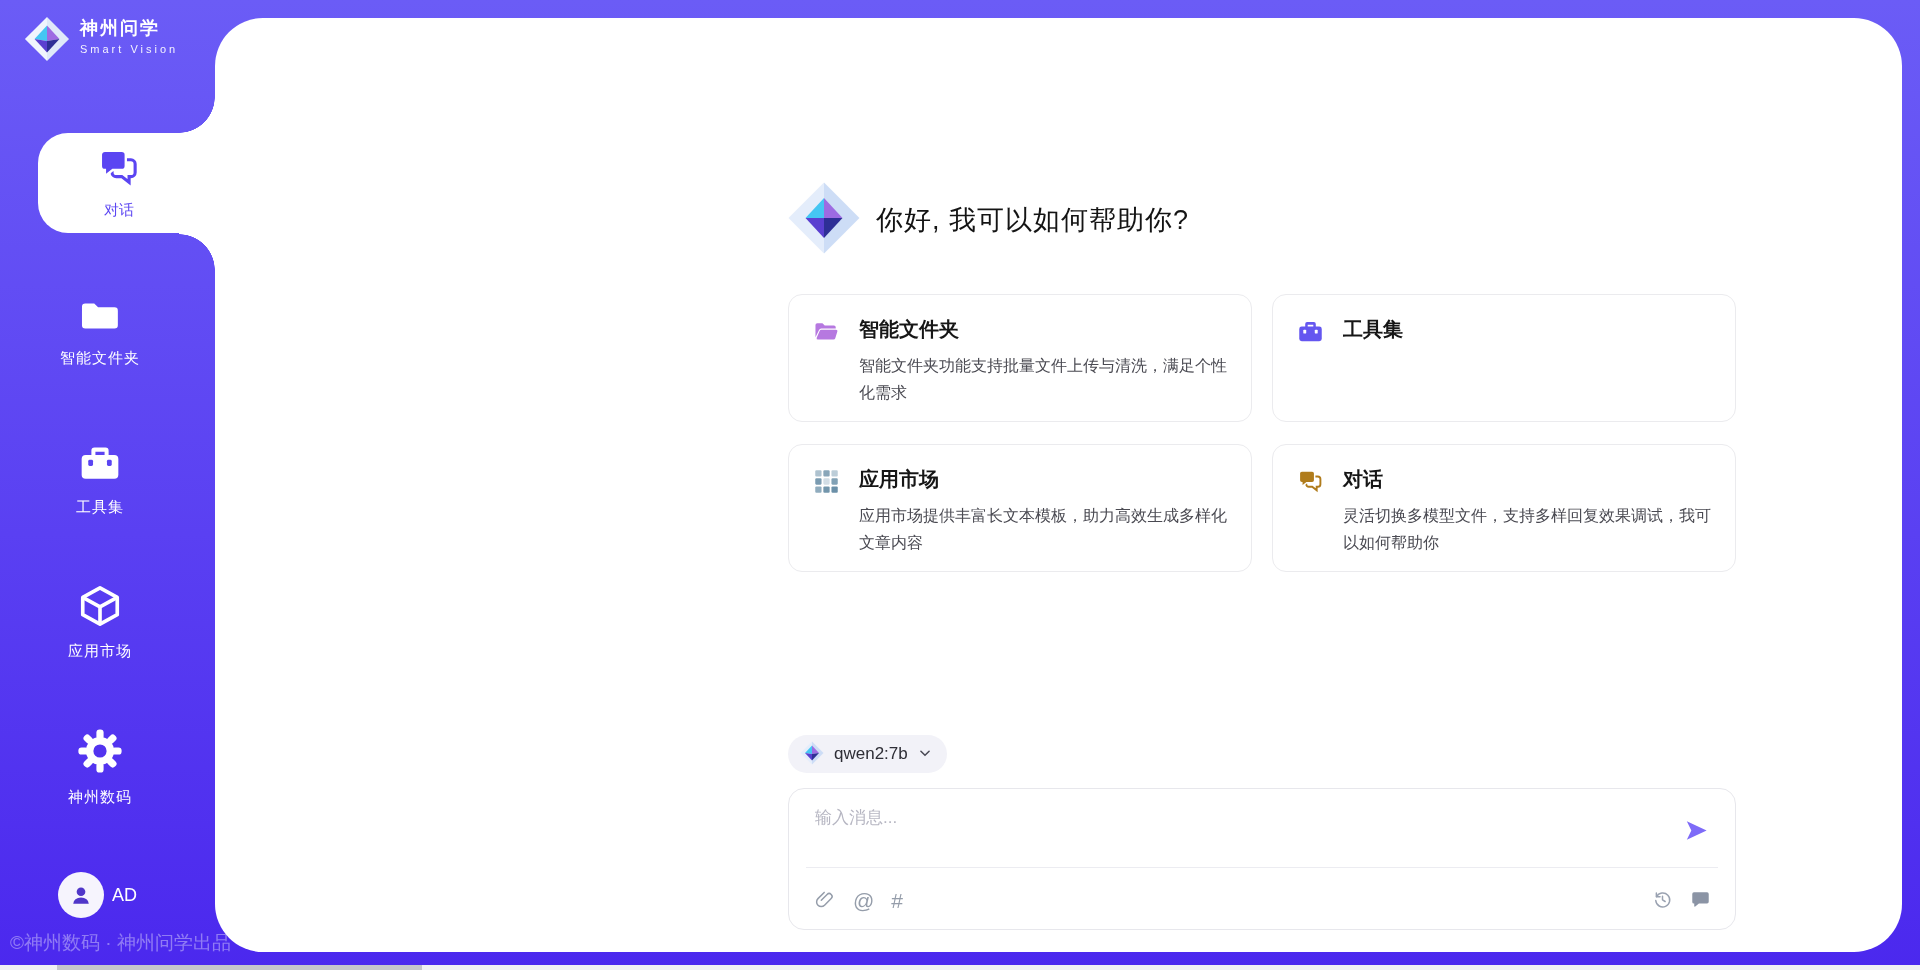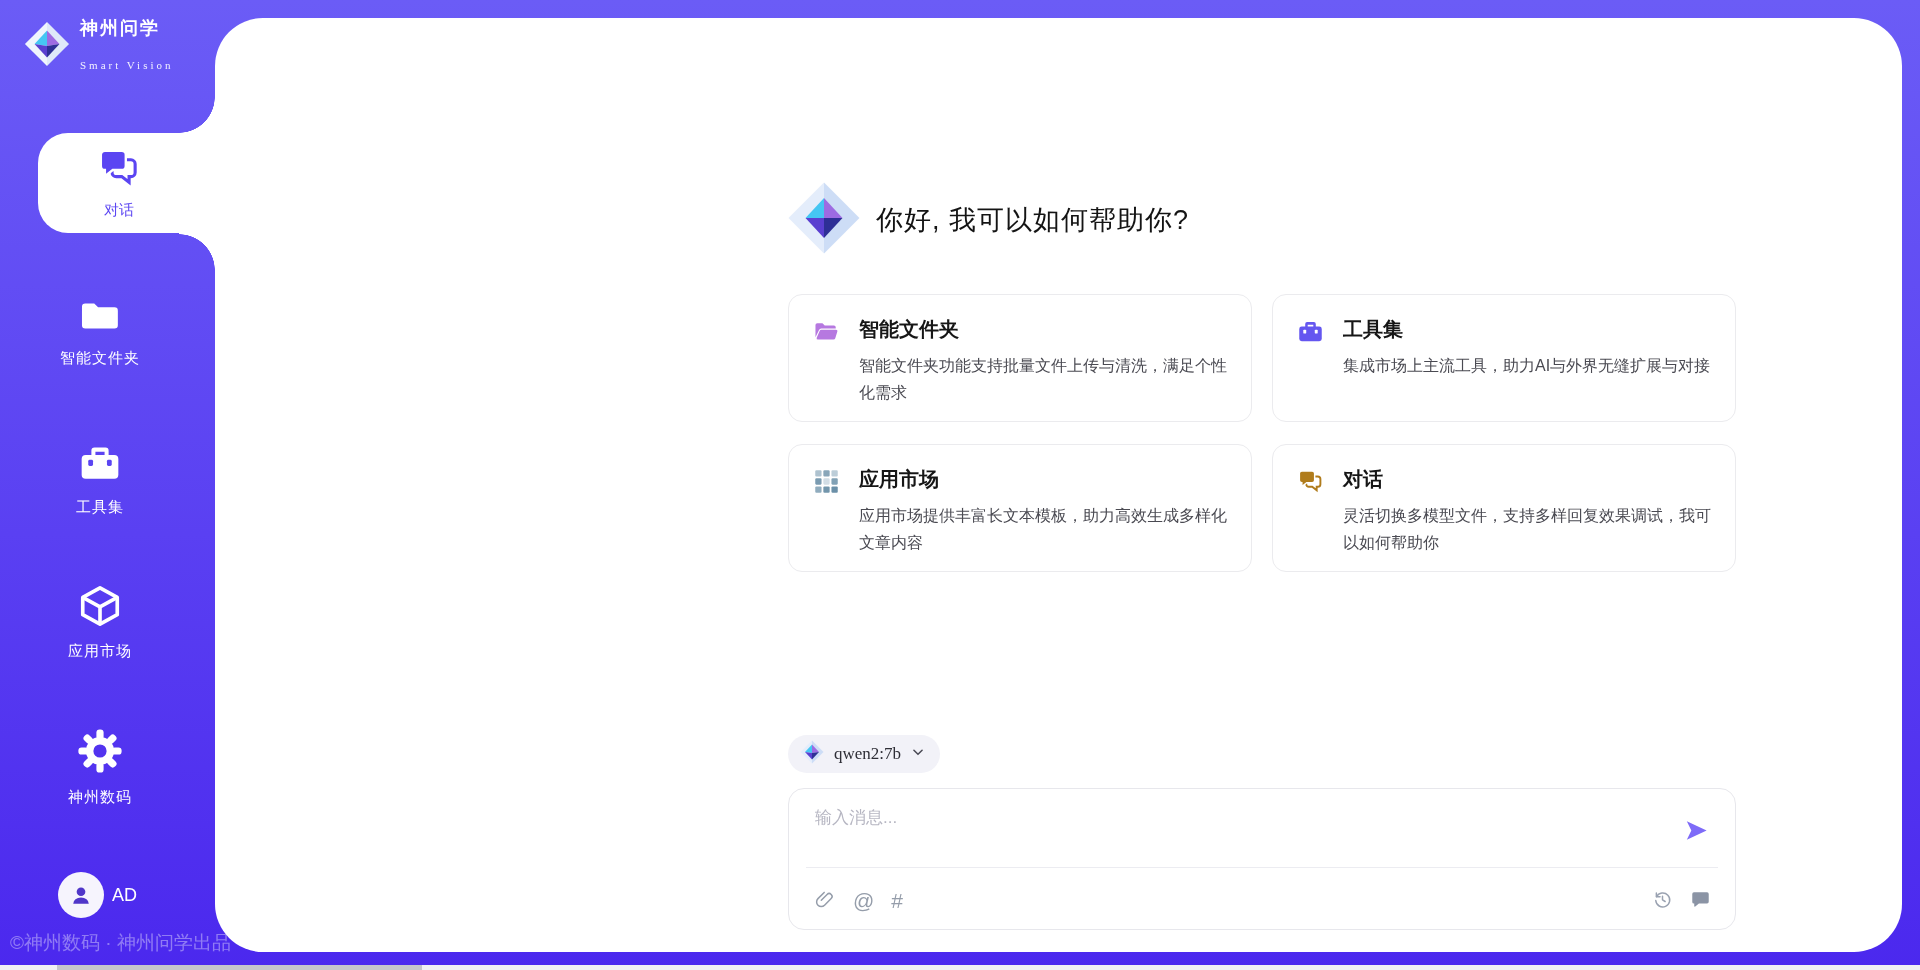--- a/index.html
+++ b/index.html
@@ -12,23 +12,23 @@
 
   
   .main-panel{
     position:absolute; left:215px; top:18px; width:1687px; height:934px;
     background:#ffffff; border-radius:48px;
   }
 
   
   .sidebar{ position:absolute; left:0; top:0; width:215px; height:100%; }
 
-  .logo-block{ position:absolute; left:24px; top:16px; display:flex; align-items:flex-end; gap:10px;font-family:Liberation Serif, serif; }
+  .logo-block{ position:absolute; left:24px; top:16px; display:flex; align-items:flex-start; gap:10px; }
   .logo-text .cn{ color:#fff; font-size:18px; font-weight:bold; letter-spacing:2px; }
-  .logo-text .en{ color:rgba(255,255,255,.92); font-size:11px; letter-spacing:3px; margin-top:19px; }
+  .logo-text .en{ color:rgba(255,255,255,.92); font-size:11px; letter-spacing:3px; margin-top:3px; }
 
   .active-tab{
     position:absolute; left:38px; top:133px; width:178px; height:100px;
     background:#fff; border-radius:30px 0 0 30px; z-index:2;
   }
   .fillet-top{
     position:absolute; left:179px; top:97px; width:37px; height:37px; z-index:2;
     background:radial-gradient(circle 36px at 0 0, rgba(0,0,0,0) 35.5px, #fff 36px);
   }
   .fillet-bottom{
@@ -63,21 +63,21 @@
     background:#fff; border:1px solid #ebebee; border-radius:14px;
     padding:21px 22px 0 24px; display:flex; gap:19px; cursor:pointer;
   }
   .card-icon{ flex:0 0 27px; padding-top:2px; }
   .card-title{ font-size:20px; font-weight:bold; color:#161616; }
   .card-desc{ font-size:16px; color:#4a4a52; line-height:27px; margin-top:9px; width:372px; }
 
   .model-pill{
     position:absolute; left:573px; top:717px; height:38px; padding:0 15px 0 12px;
     background:#f2f2f8; border:none; border-radius:19px;
-    display:flex; align-items:center; gap:10px; cursor:pointer;font-family:Liberation Serif, serif;
+    display:flex; align-items:center; gap:10px; cursor:pointer;
   }
   .model-name{ font-size:17px; color:#2e2e36; }
 
   .composer{
     position:absolute; left:573px; top:770px; width:948px; height:142px;
     background:#fff; border:1px solid #e7e7ec; border-radius:16px;
   }
   .composer textarea{
     position:absolute; left:26px; top:17px; width:840px; height:56px;
     border:none; outline:none; resize:none; font-size:17px;
@@ -133,21 +133,20 @@
       <span class="card-icon">
         <svg width="27" height="27" viewBox="0 0 24 24">
           <path d="M9 3.6h6a1.7 1.7 0 0 1 1.7 1.7V8h-2.2V5.9H9.5V8H7.3V5.3A1.7 1.7 0 0 1 9 3.6Z" fill="#6456f0"></path>
           <rect x="2" y="7.6" width="20" height="13" rx="2.2" fill="#6456f0"></rect>
           <rect x="5.6" y="10.4" width="2.6" height="3.4" rx="0.8" fill="#ffffff"></rect>
           <rect x="15.8" y="10.4" width="2.6" height="3.4" rx="0.8" fill="#ffffff"></rect>
         </svg>
       </span>
       <div>
         <div class="card-title">工具集</div>
-        <div class="card-desc">集成市场上主流工具，助力AI与外界无缝扩展与对接</div>
       </div>
     </div>
 
     <div class="card">
       <span class="card-icon">
         <svg width="27" height="27" viewBox="0 0 24 24" fill="#6b90a8">
           <rect x="2" y="2" width="5.6" height="5.6" rx="1" opacity="0.55"></rect>
           <rect x="9.2" y="2" width="5.6" height="5.6" rx="1" opacity="0.8"></rect>
           <rect x="16.4" y="2" width="5.6" height="5.6" rx="1" opacity="0.45"></rect>
           <rect x="2" y="9.2" width="5.6" height="5.6" rx="1" opacity="0.9"></rect>

